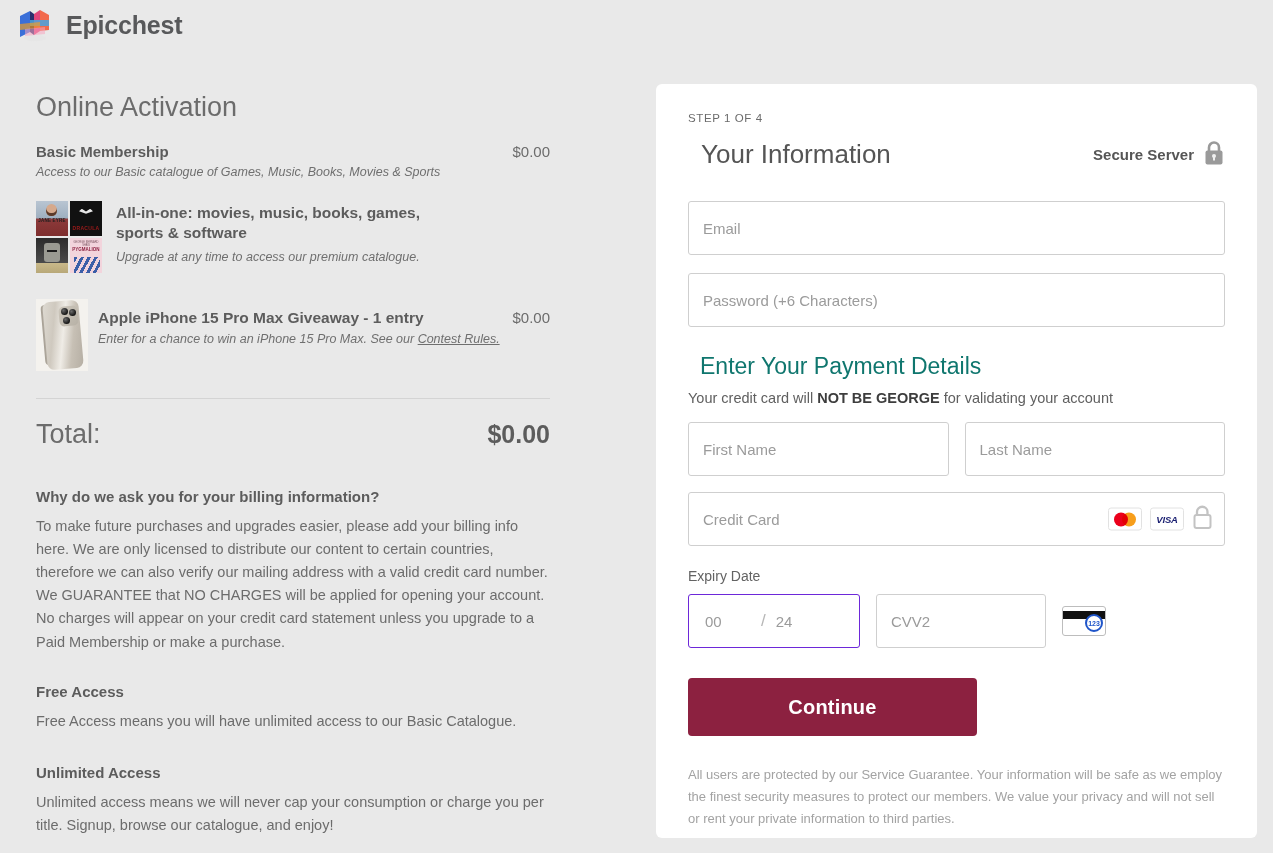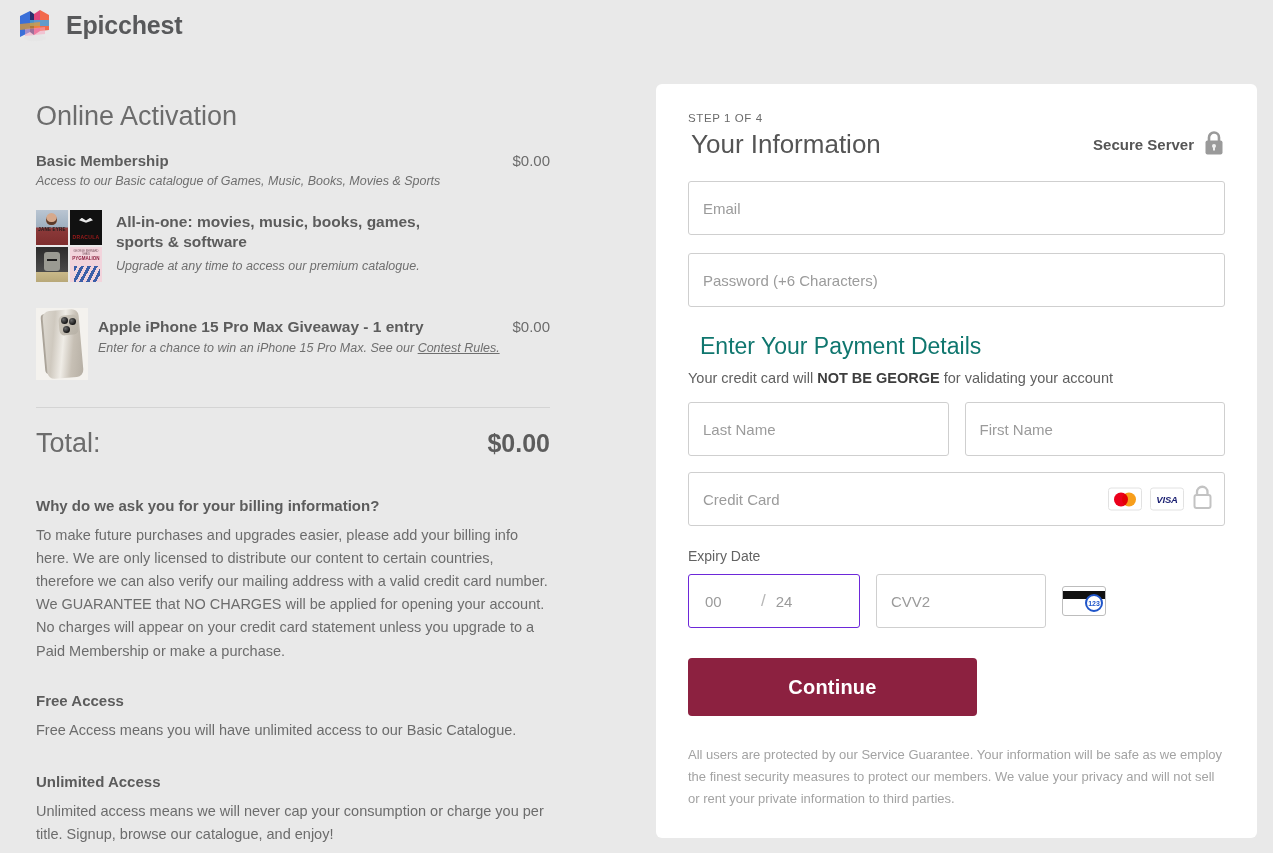--- a/index.html
+++ b/index.html
@@ -19,21 +19,21 @@
     position: absolute; left: 0; top: 0; width: 1273px; height: 50px;
     display: flex; align-items: center; padding-left: 18px;
   }
   .logo-mark { width: 34px; height: 34px; position: relative; margin-right: 14px; flex: 0 0 auto; }
   .brand-name {
     font-size: 25px; font-weight: bold; color: #58595b; letter-spacing: -0.2px;
   }
 
   
   .left {
-    position: absolute; left: 36px; top: 102px; width: 514px;
+    position: absolute; left: 36px; top: 93px; width: 514px;
   }
   .page-title {
     font-size: 27px; font-weight: normal; color: #6c6c6c;
     margin: 0 0 20px 0; line-height: 1.1;
   }
   .line-item { position: relative; }
   .li-row { display: flex; justify-content: space-between; align-items: baseline; }
   .li-title { font-size: 15px; font-weight: bold; color: #5c5c5c; }
   .li-price { font-size: 15px; color: #6c6c6c; white-space: nowrap; }
   .li-sub { font-size: 12.5px; font-style: italic; color: #6f6f6f; margin-top: 5px; }
@@ -123,21 +123,21 @@
   .panel {
     position: absolute; left: 656px; top: 84px; width: 601px; height: 754px;
     background: #ffffff; border-radius: 6px;
   }
   .panel-inner { padding: 28px 32px 0 32px; }
   .step-label {
     font-size: 11.5px; letter-spacing: .6px; color: #6b6b6b; font-weight: normal;
     text-transform: uppercase; margin-bottom: 2px;
   }
   .panel-head { display: flex; justify-content: space-between; align-items: center; }
-  .panel-title { font-size: 26px; color: #555; margin: 3px; font-weight: normal; }
+  .panel-title { font-size: 26px; color: #555; margin: 13px; font-weight: normal; }
   .secure { display: flex; align-items: center; gap: 9px; }
   .secure-text { font-size: 15px; font-weight: bold; color: #555; }
 
   .field {
     width: 100%; height: 54px; border: 1px solid #cfcfcf; border-radius: 3px;
     background: #fff; padding: 0 14px; font-size: 15px; color: #2d2d2d;
     font-family: "Liberation Sans", sans-serif; outline: none; display: block;
   }
   .field::placeholder { color: #9b9b9b; }
   .mt18 { margin-top: 18px; }
@@ -324,22 +324,22 @@
 
       <input class="field mt18" type="email" placeholder="Email" style="">
 
       <input class="field mt18" type="password" placeholder="Password (+6 Characters)" style="">
 
       <h3 class="pay-title">Enter Your Payment Details</h3>
 
       <p class="pay-sub"><span>Your credit card will </span><b>NOT BE GEORGE</b><span> for validating your account</span></p>
 
       <div class="row2">
+        <input class="field" type="text" placeholder="First Name" style="">
         <input class="field" type="text" placeholder="Last Name" style="">
-        <input class="field" type="text" placeholder="First Name" style="">
       </div>
 
       <div class="cc-wrap">
         <input class="field" type="text" placeholder="Credit Card" style="">
         <div class="cc-icons">
           <span class="card-badge">
             <span class="mc-dots">
                 <i class="a"></i>
                 <i class="b"></i>
               </span>

